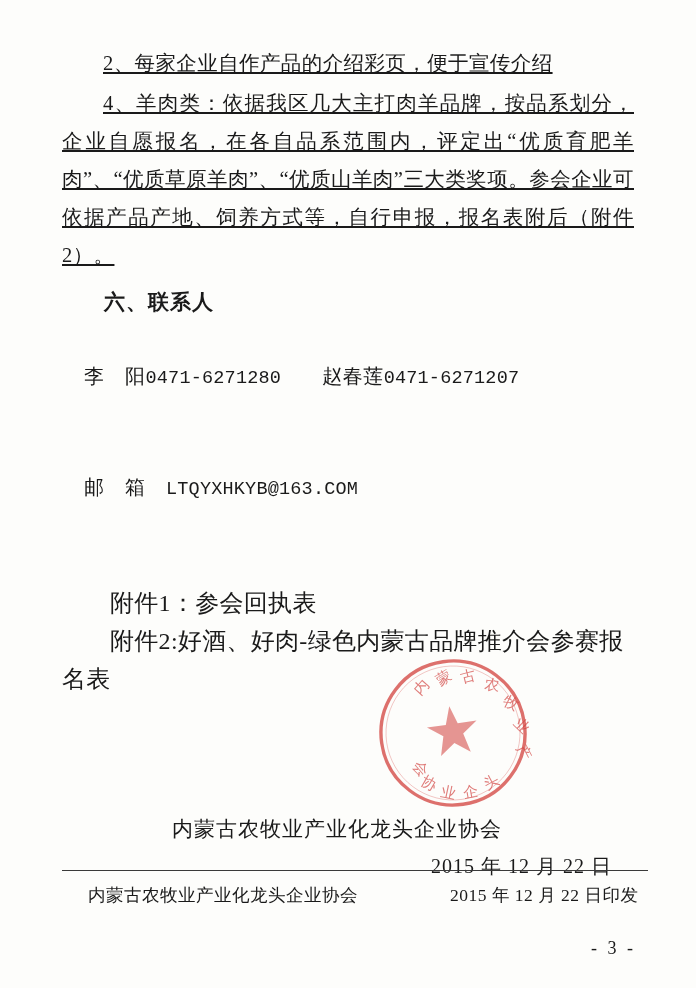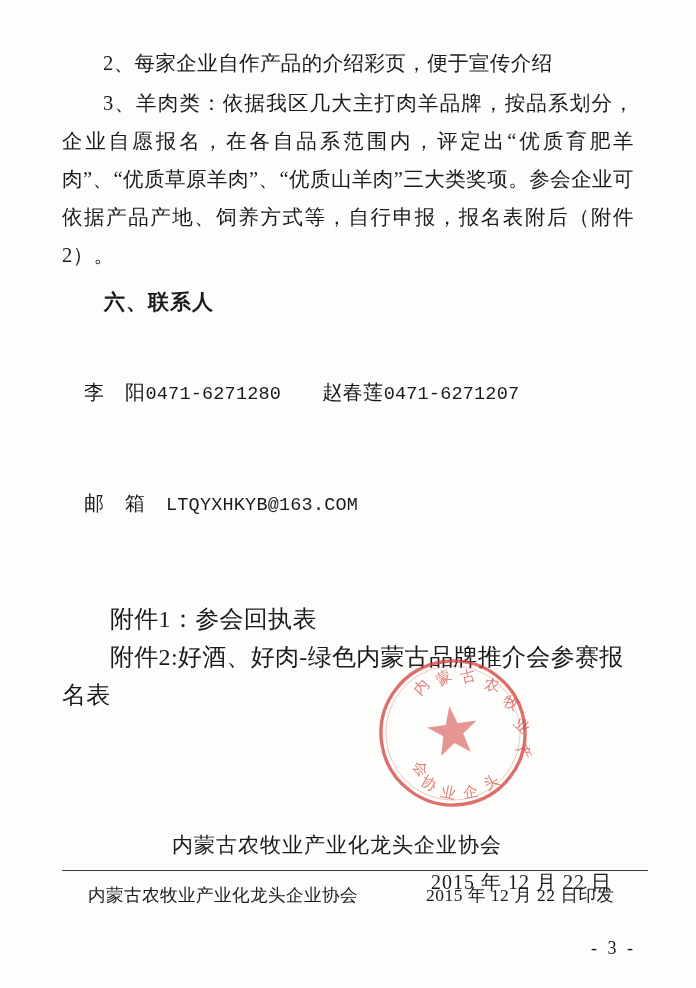--- a/index.html
+++ b/index.html
@@ -24,27 +24,28 @@
   }
   .para {
     font-size: 20.5px;
     line-height: 38px;
     text-align: justify;
     text-justify: inter-ideograph;
     letter-spacing: 0.4px;
     margin: 0 0 2px 0;
     text-indent: 2em;
     font-family: "Liberation Serif", "DejaVu Serif", serif;
+    text-decoration: underline;
   }
   .section-head {
     font-size: 21px;
     font-weight: bold;
     line-height: 40px;
     text-indent: 2em;
-    margin: 8px 0 16px 0;
+    margin: 8px 0 0 0;
     letter-spacing: 1px;
   }
   .contact-line {
     font-size: 20px;
     line-height: 36px;
     text-indent: 2em;
     letter-spacing: 0.5px;
     white-space: pre;
     font-family: "Liberation Serif", "DejaVu Serif", serif;
   }
@@ -106,39 +107,39 @@
     justify-content: flex-start;
     align-items: baseline;
     padding-top: 12px;
     font-size: 17.5px;
     letter-spacing: 0.5px;
   }
   .footer-left {
     padding-left: 26px;
   }
   .footer-right {
-    margin-left: 68px;
+    margin-left: 92px;
   }
   .page-num {
     position: absolute;
     right: 60px;
     top: 938px;
     font-size: 18px;
     letter-spacing: 3px;
     font-family: "Liberation Serif", "DejaVu Serif", serif;
   }
 </style>
 </head>
 <body>
 
 <div class="page">
 
   <p class="para">2、每家企业自作产品的介绍彩页，便于宣传介绍</p>
 
-  <p class="para">3、羊肉类：依据我区几大主打肉羊品牌，按品系划分，企业自愿报名，在各自品系范围内，评定出“优质育肥羊肉”、“优质草原羊肉”、“优质山羊肉”三大类奖项。参会企业可依据产品产地、饲养方式等，自行申报，报名表附后（附件2）。</p>
+  <p class="para">4、羊肉类：依据我区几大主打肉羊品牌，按品系划分，企业自愿报名，在各自品系范围内，评定出“优质育肥羊肉”、“优质草原羊肉”、“优质山羊肉”三大类奖项。参会企业可依据产品产地、饲养方式等，自行申报，报名表附后（附件2）。</p>
 
 
   <div class="section-head">六、联系人</div>
 
   <div class="contact-line">
     <span>李　阳</span><span class="mono">0471-6271280</span><span>　　</span><span>赵春莲</span><span class="mono">0471-6271207</span>
   </div>
 
   <div class="contact-line">
     <span>邮　箱</span><span>　</span><span class="mono">LTQYXHKYB@163.COM</span>

